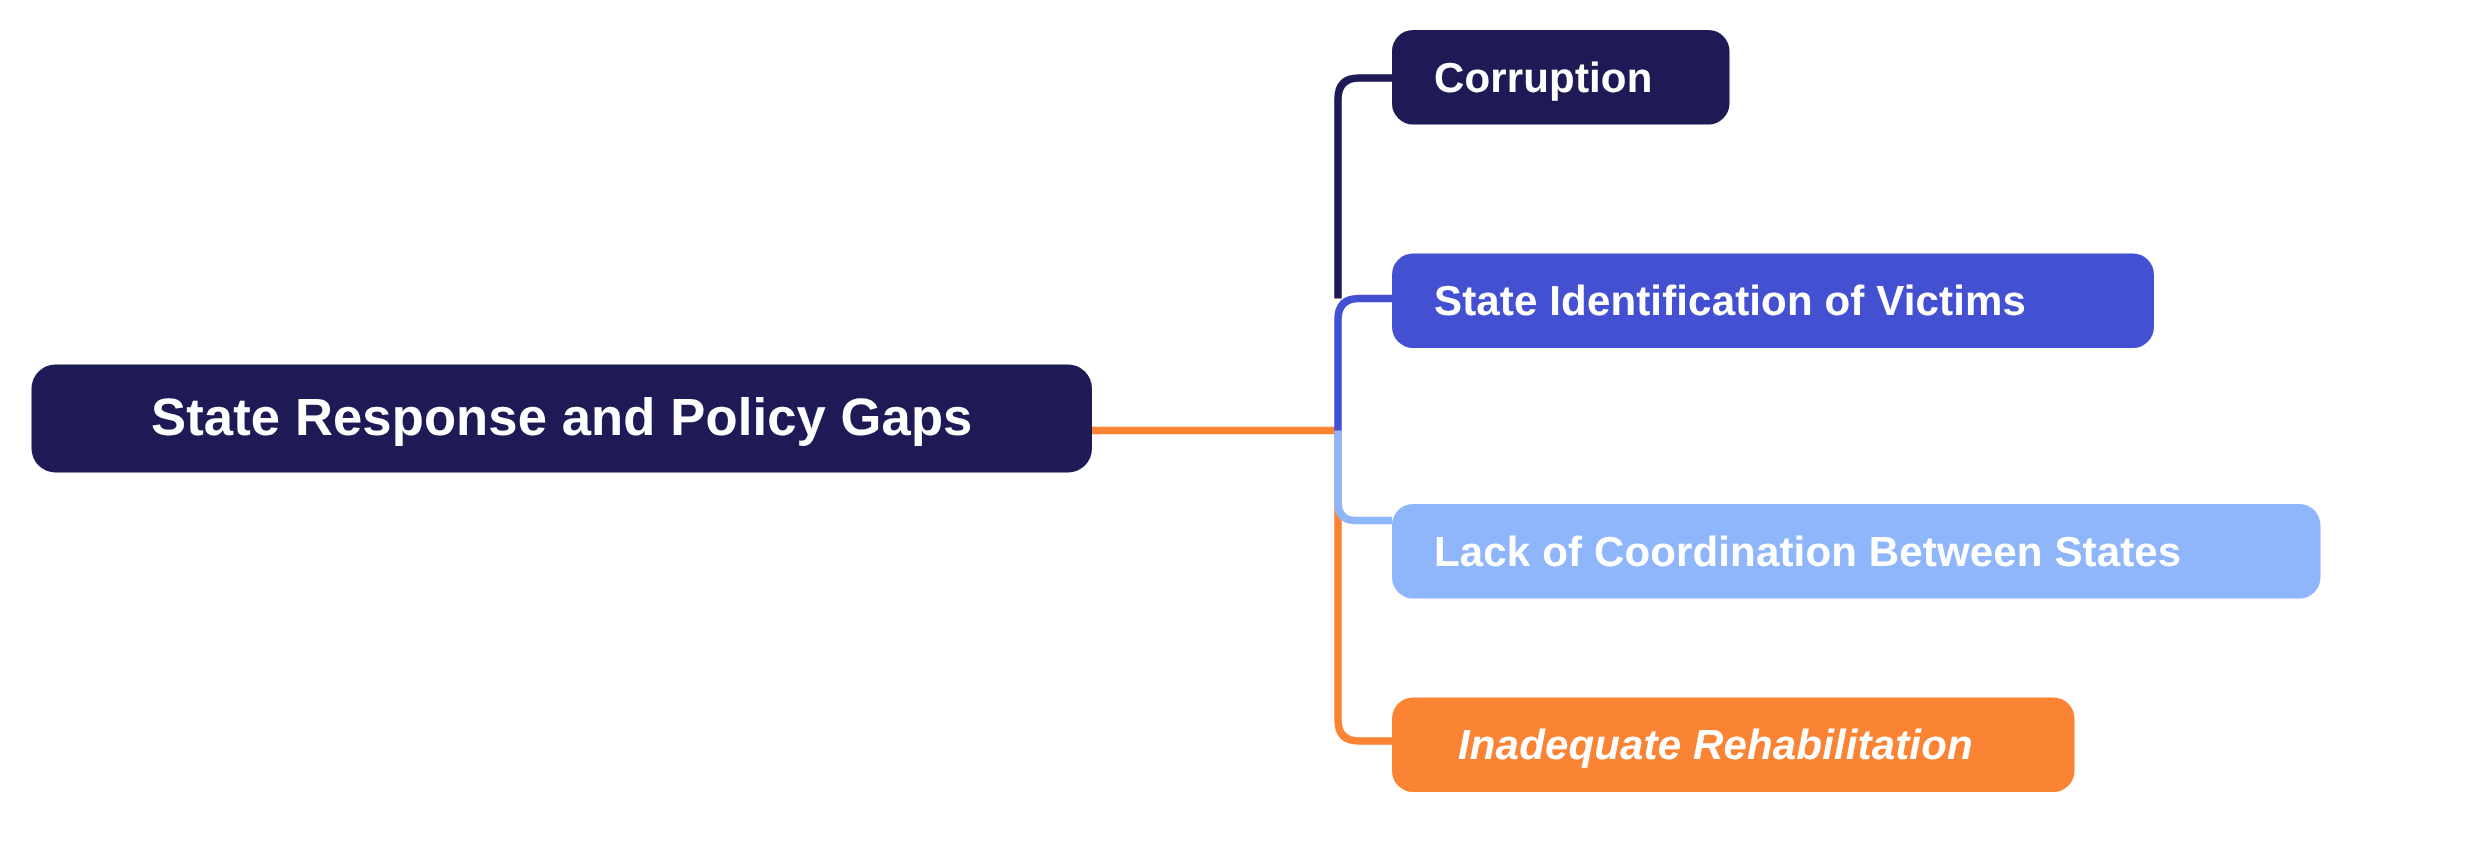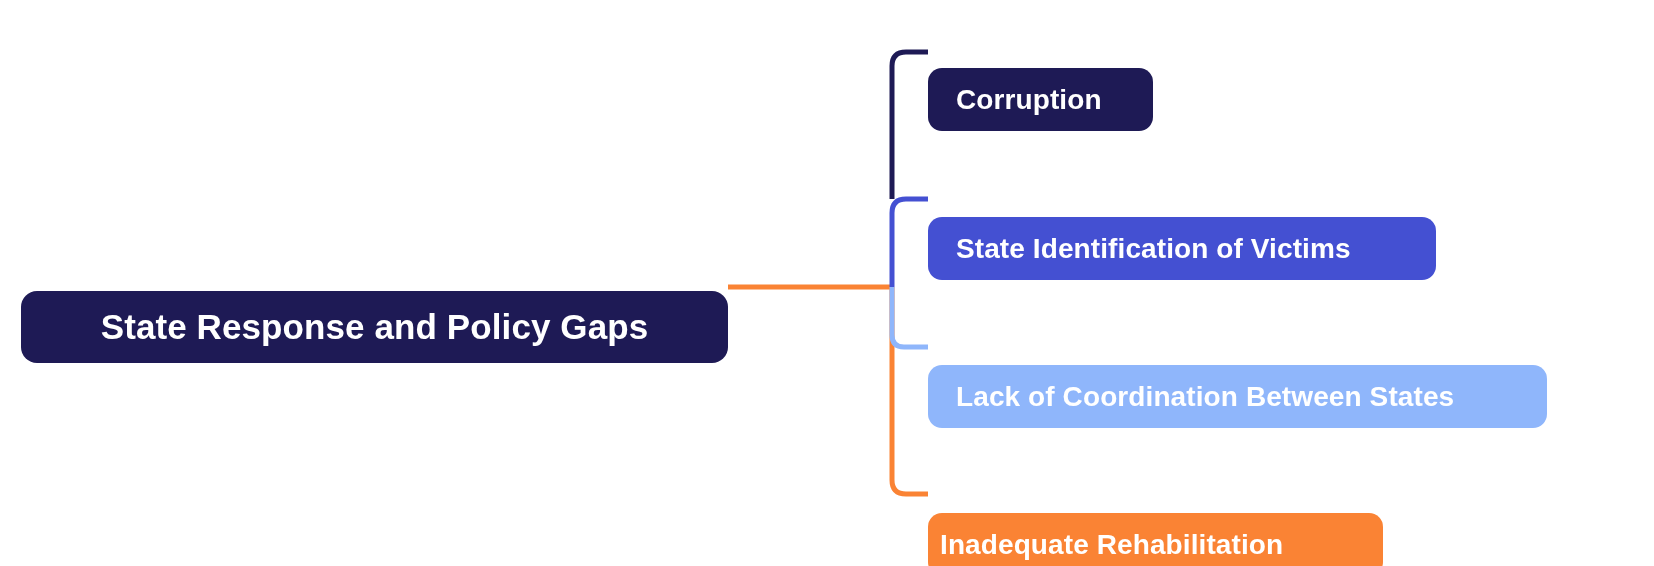--- a/index.html
+++ b/index.html
@@ -28,21 +28,20 @@
   .node {
     position: absolute;
     display: flex;
     align-items: center;
     box-sizing: border-box;
     border-radius: 14px;
     color: #ffffff;
     font-weight: bold;
     letter-spacing: 0.1px;
     white-space: nowrap;
-    margin-top: 48px;
   }
   .node-label {
     display: block;
     width: 100%;
   }
 
   
   #node-root {
     left: 21px;
     top: 243px;
@@ -67,33 +66,34 @@
   #node-child-1 {
     left: 928px;
     top: 169px;
     width: 508px;
     height: 63px;
     padding: 0 28px;
     font-size: 28px;
   }
   #node-child-2 {
     left: 928px;
-    top: 317px;
+    top: 336px;
     width: 619px;
     height: 63px;
     padding: 0 28px;
     font-size: 28px;
   }
   #node-child-3 {
     left: 928px;
     top: 465px;
     width: 455px;
     height: 63px;
-    padding: 0 12px;
+    padding: 0 44px;
     font-size: 28px;
+    font-style: italic;
   }
 </style>
 </head>
 <body style="background: rgb(255, 255, 255);">
 
 <div id="mindmap" style="background: rgb(255, 255, 255);">
 
   <svg class="connectors" viewBox="0 0 1654 566" width="1654" height="566" fill="none">
 
     <path d="M 728 287 L 892 287" stroke="#FA8334" stroke-width="5" fill="none"></path>

